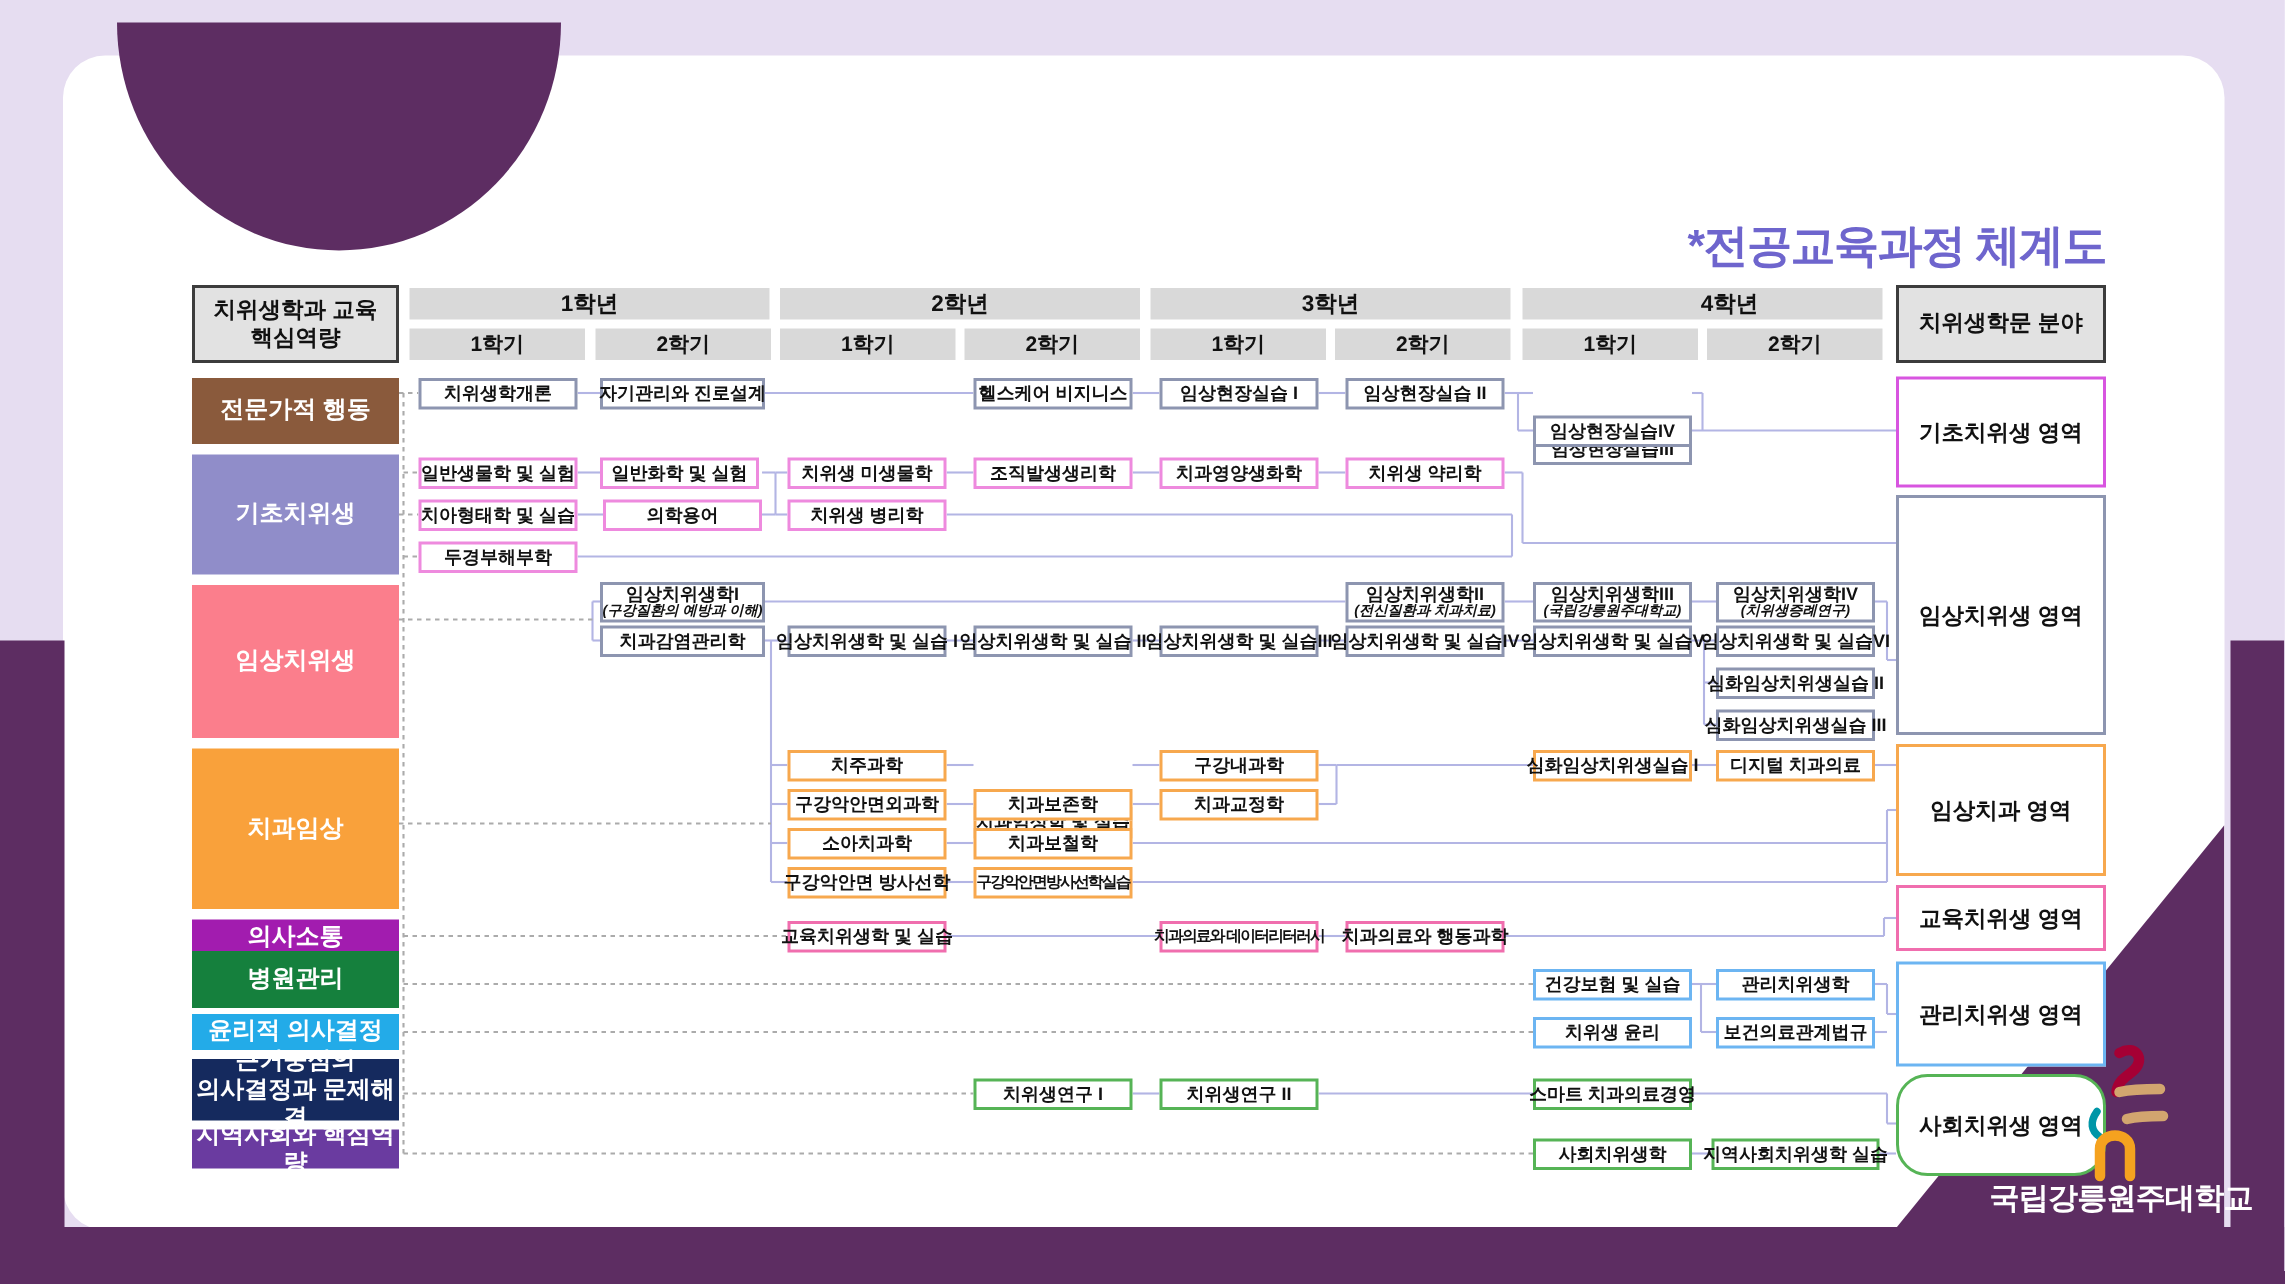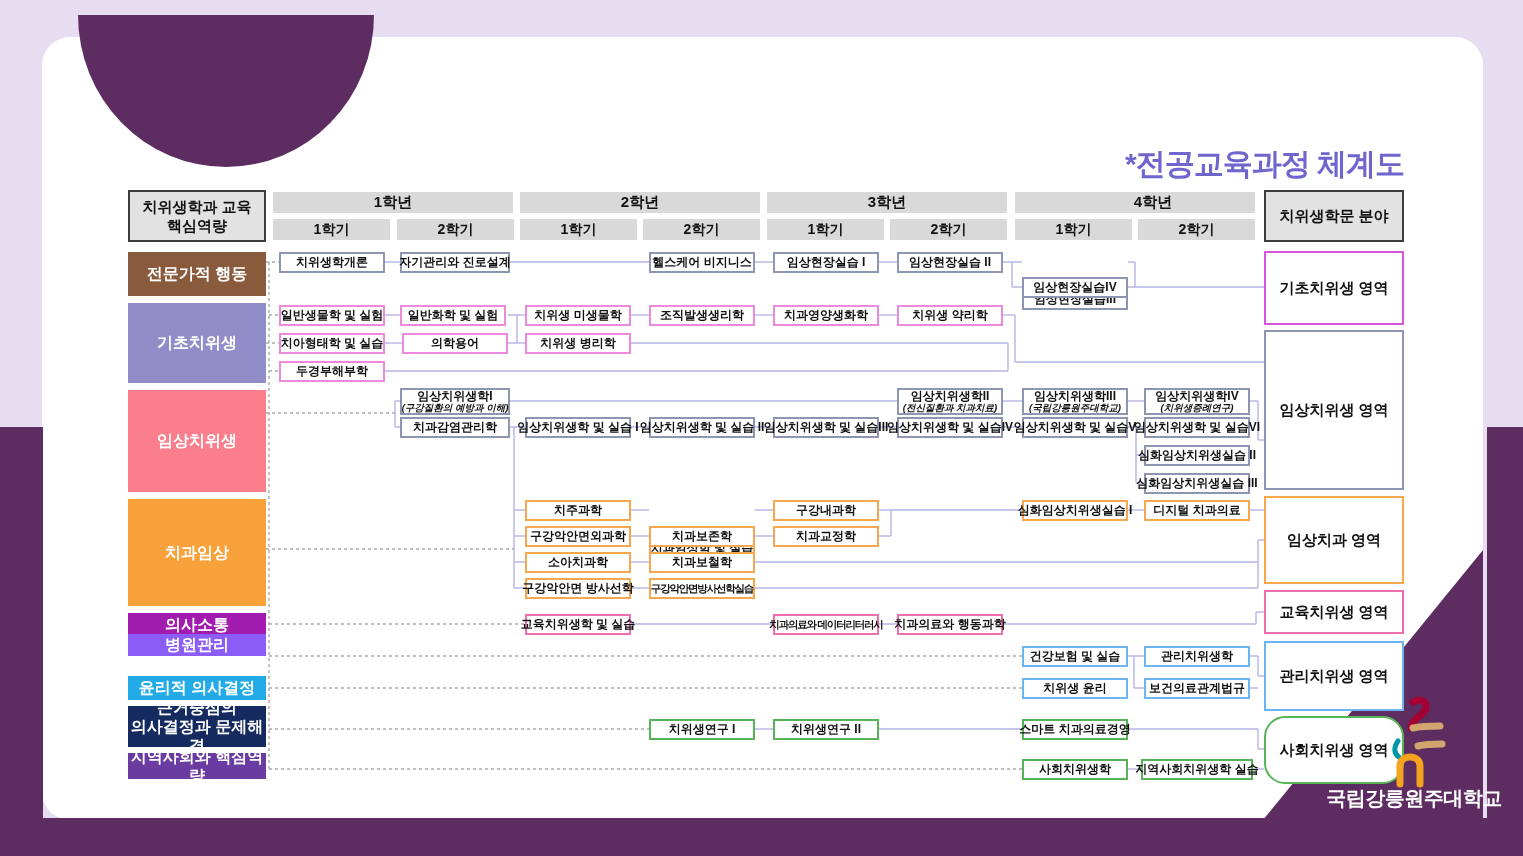--- a/index.html
+++ b/index.html
@@ -188,21 +188,21 @@
       </div>
       <div class="block" style="top: 390px; height: 102px; background: rgb(251, 126, 140);">
         <div>임상치위생</div>
       </div>
       <div class="block" style="top: 499px; height: 107px; background: rgb(249, 161, 59);">
         <div>치과임상</div>
       </div>
       <div class="block" style="top: 613px; height: 24px; background: #a21caf;">
         <div>의사소통</div>
       </div>
-      <div class="block" style="top: 634px; height: 22px; background: #8b5cf6;">
+      <div class="block" style="top: 634px; height: 38px; background: #15803d;">
         <div>병원관리</div>
       </div>
       <div class="block" style="top: 676px; height: 24px; background: rgb(35, 171, 232);">
         <div>윤리적 의사결정</div>
       </div>
       <div class="block" style="top: 706px; height: 41px; background: rgb(21, 42, 94);">
         <div>근거중심의</div>
         <div>의사결정과 문제해결</div>
       </div>
       <div class="block" style="top: 753px; height: 26px; background: rgb(106, 59, 160);">

